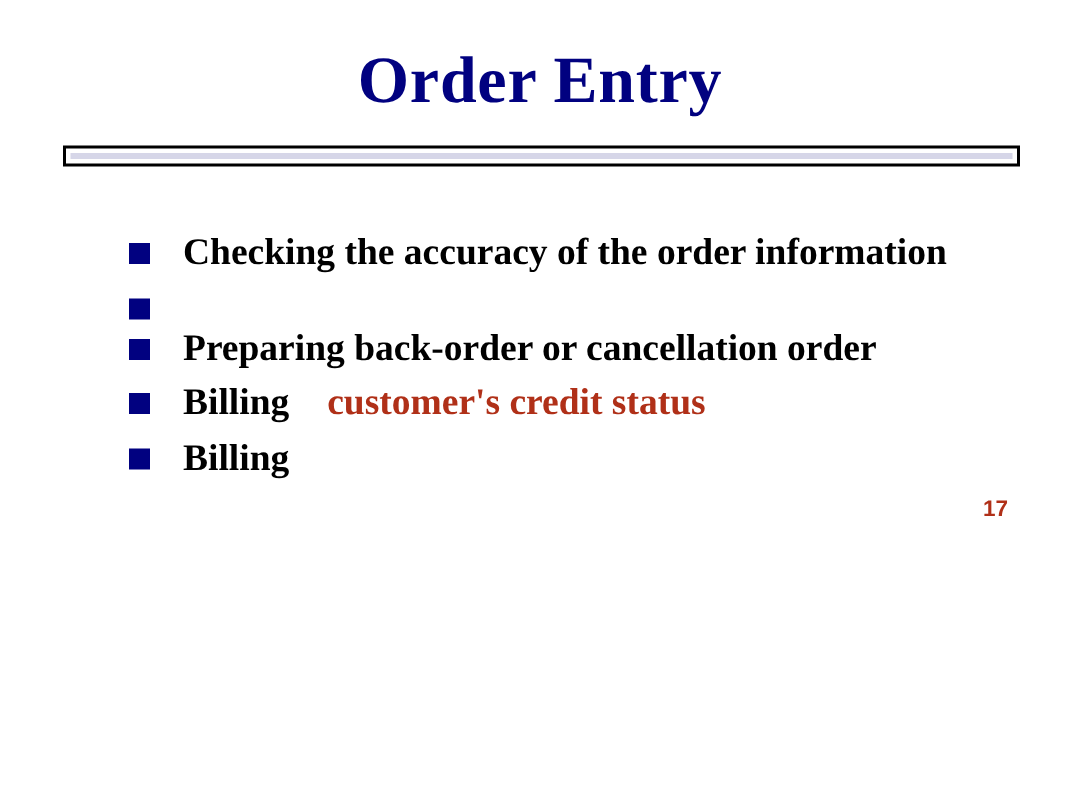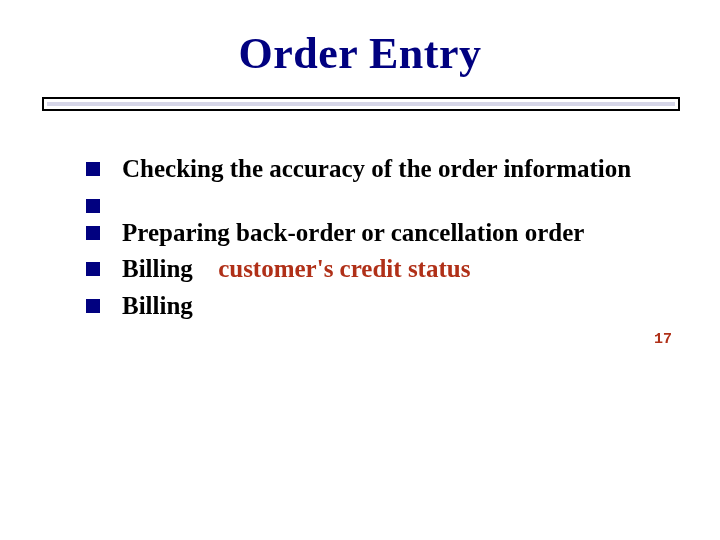--- a/index.html
+++ b/index.html
@@ -57,21 +57,21 @@
     .txt .hl {
       color: #b03018;
       margin-left: 19px;
     }
     .pagenum {
       position: absolute;
       right: 48px;
       bottom: 34px;
       color: #b03018;
       font-size: 15px;
-      font-family: Liberation Mono, monospace;
+      font-family: Liberation Sans, sans-serif;
       font-weight: bold;
     }
   </style>
 </head>
 <body>
 
 <div class="slide">
   <div class="title">Order Entry</div>
   <div class="rule-outer">
     <div class="rule-inner"></div>

